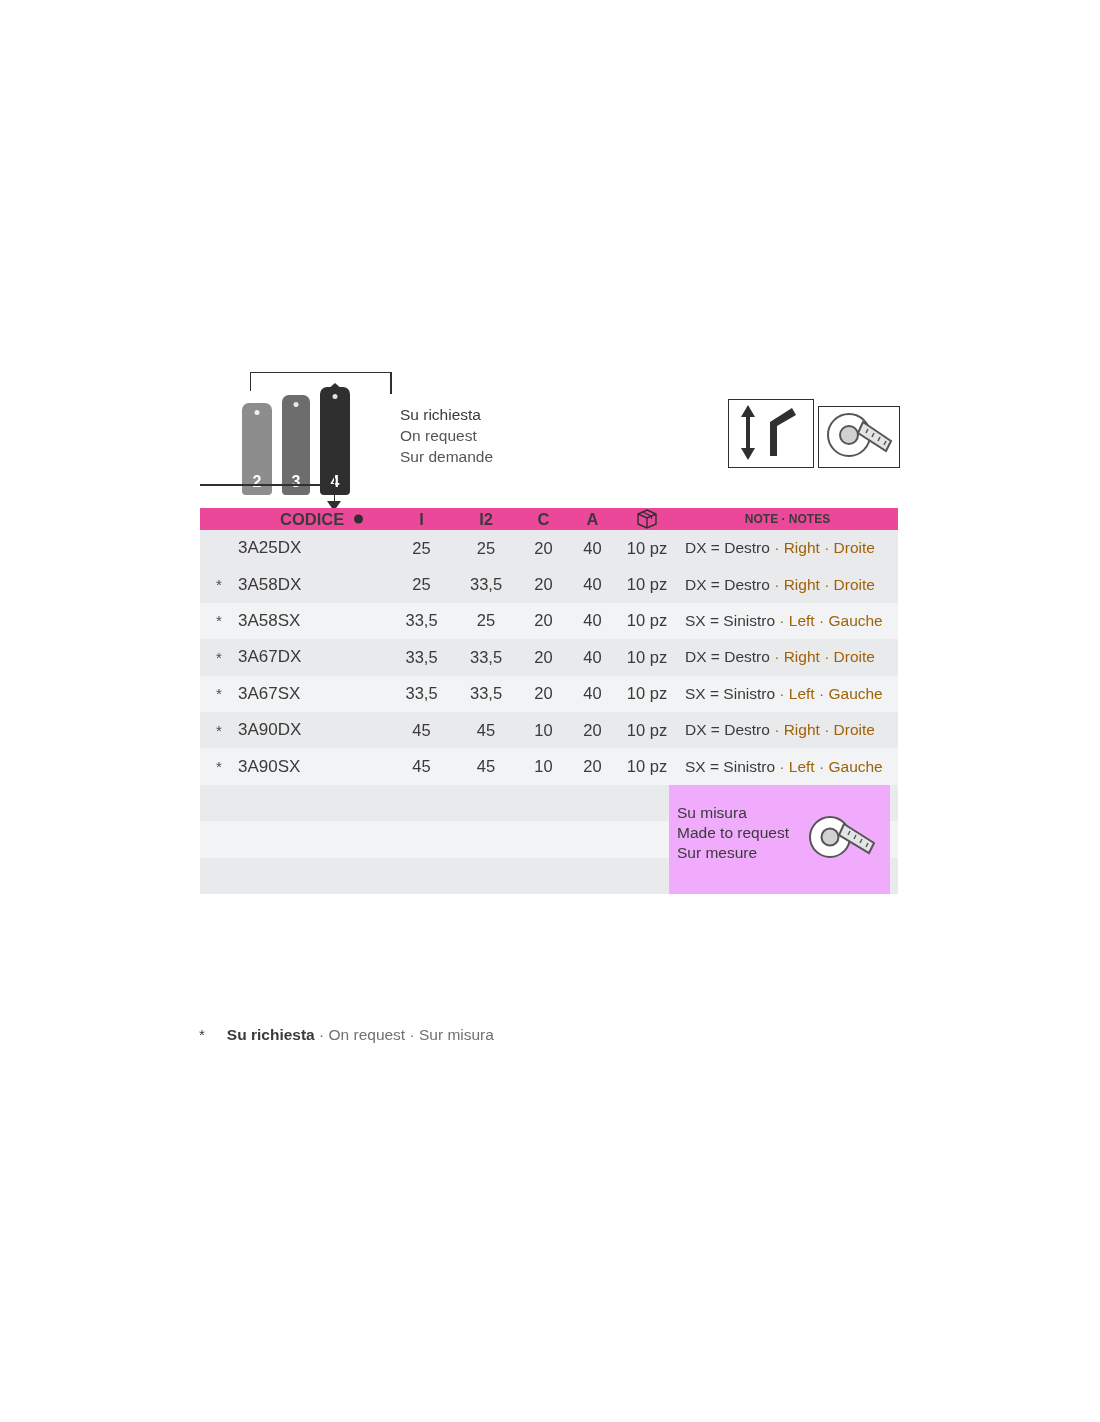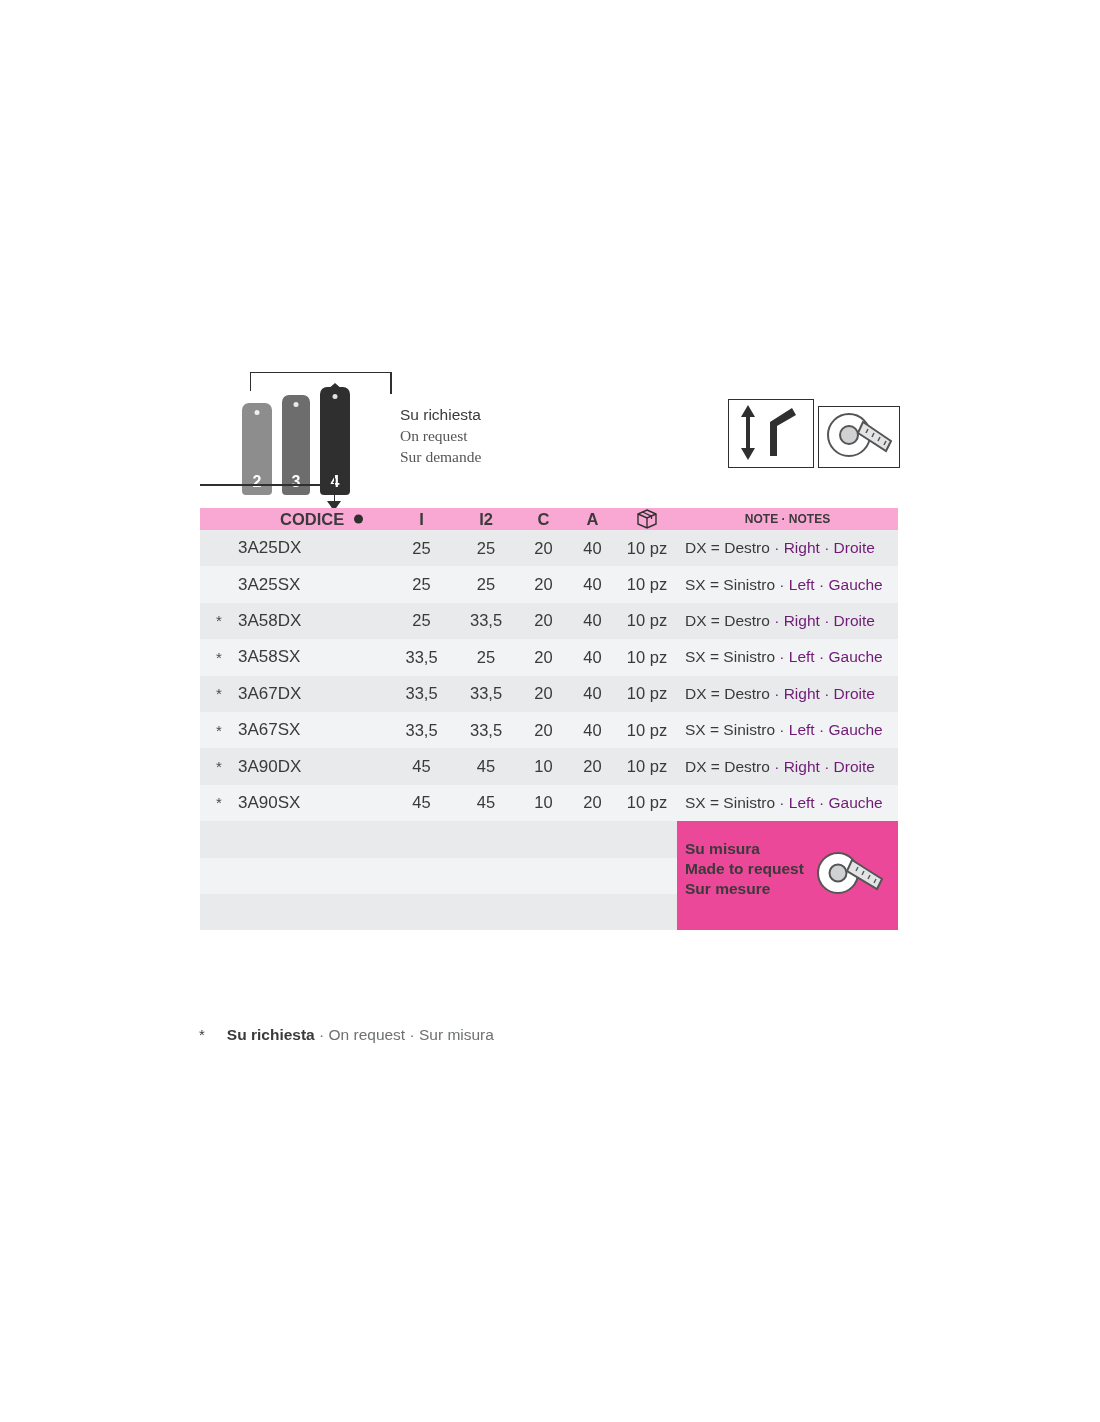--- a/index.html
+++ b/index.html
@@ -85,21 +85,21 @@
     background: #2f2f2f;
   }
   #request-text {
     position: absolute;
     left: 200px;
     top: 44px;
     font-size: 15.5px;
     line-height: 21px;
     color: #3a3a3a;
   }
-  #request-text .l2, #request-text .l3 { color: #555; font-family: Liberation Serif, serif; }
+  #request-text .l2, #request-text .l3 { color: #555; }
 
   
   #pointer-line-h {
     position: absolute;
     left: 0px;
     top: 124px;
     width: 135px;
     height: 1.5px;
     background: #2f2f2f;
   }
@@ -148,57 +148,56 @@
     border: none;
     height: 36.4px;
     font-size: 16.5px;
     font-weight: normal;
     color: #3a3a3a;
     text-align: center;
     vertical-align: middle;
     font-family: "Liberation Sans", sans-serif;
   }
   thead th {
-    background: #f9a8d4;
+    background: #ec4899;
     font-weight: bold;
     font-size: 16.5px;
     color: #3a3a3a;
     height: 15px;
   }
   tbody tr.r-odd td { background: #e9eaec; }
   tbody tr.r-even td { background: #f2f3f4; }
   tbody tr td.cell-star { font-size: 15px; color: #4a4a4a; }
   td.cell-code { font-size: 17px; text-align: left; padding-right: 12px; }
   td.cell-note {
     text-align: left;
     padding-left: 8px;
     font-size: 15.5px;
     white-space: nowrap;
   }
-  td.cell-note .dim { color: #701a75; }
+  td.cell-note .dim { color: #a16207; }
   th.th-note { font-size: 12px; }
   .col-star { width: 38px; }
   .col-code { width: 76px; }
   .col-img  { width: 76px; }
   .col-i    { width: 63px; }
   .col-i2   { width: 66px; }
   .col-c    { width: 49px; }
   .col-a    { width: 49px; }
   .col-pz   { width: 60px; }
   .col-note { width: 221px; }
 
   
   #misura-block {
     position: absolute;
-    right: 0;
+    right: 8px;
     bottom: 0;
     width: 221px;
     height: 109px;
-    background: #ec4899;
-    font-weight: bold;
+    background: #f0abfc;
   }
   #misura-text {
     position: absolute;
     left: 8px;
     top: 18px;
     font-size: 15.5px;
     line-height: 20px;
     color: #3a3a3a;
   }
   #misura-tape {
@@ -317,31 +316,20 @@
           <td class="cell-star"></td>
           <td class="cell-code">3A25DX</td>
           <td></td>
           <td>25</td>
           <td>25</td>
           <td>20</td>
           <td>40</td>
           <td>10 pz</td>
           <td class="cell-note"><span>DX = Destro</span><span class="dim"> · Right · Droite</span></td>
         </tr>
-        <tr class="r-even">
-          <td class="cell-star"></td>
-          <td class="cell-code">3A25SX</td>
-          <td></td>
-          <td>25</td>
-          <td>25</td>
-          <td>20</td>
-          <td>40</td>
-          <td>10 pz</td>
-          <td class="cell-note"><span>SX = Sinistro</span><span class="dim"> · Left · Gauche</span></td>
-        </tr>
         <tr class="r-odd">
           <td class="cell-star">*</td>
           <td class="cell-code">3A58DX</td>
           <td></td>
           <td>25</td>
           <td>33,5</td>
           <td>20</td>
           <td>40</td>
           <td>10 pz</td>
           <td class="cell-note"><span>DX = Destro</span><span class="dim"> · Right · Droite</span></td>

